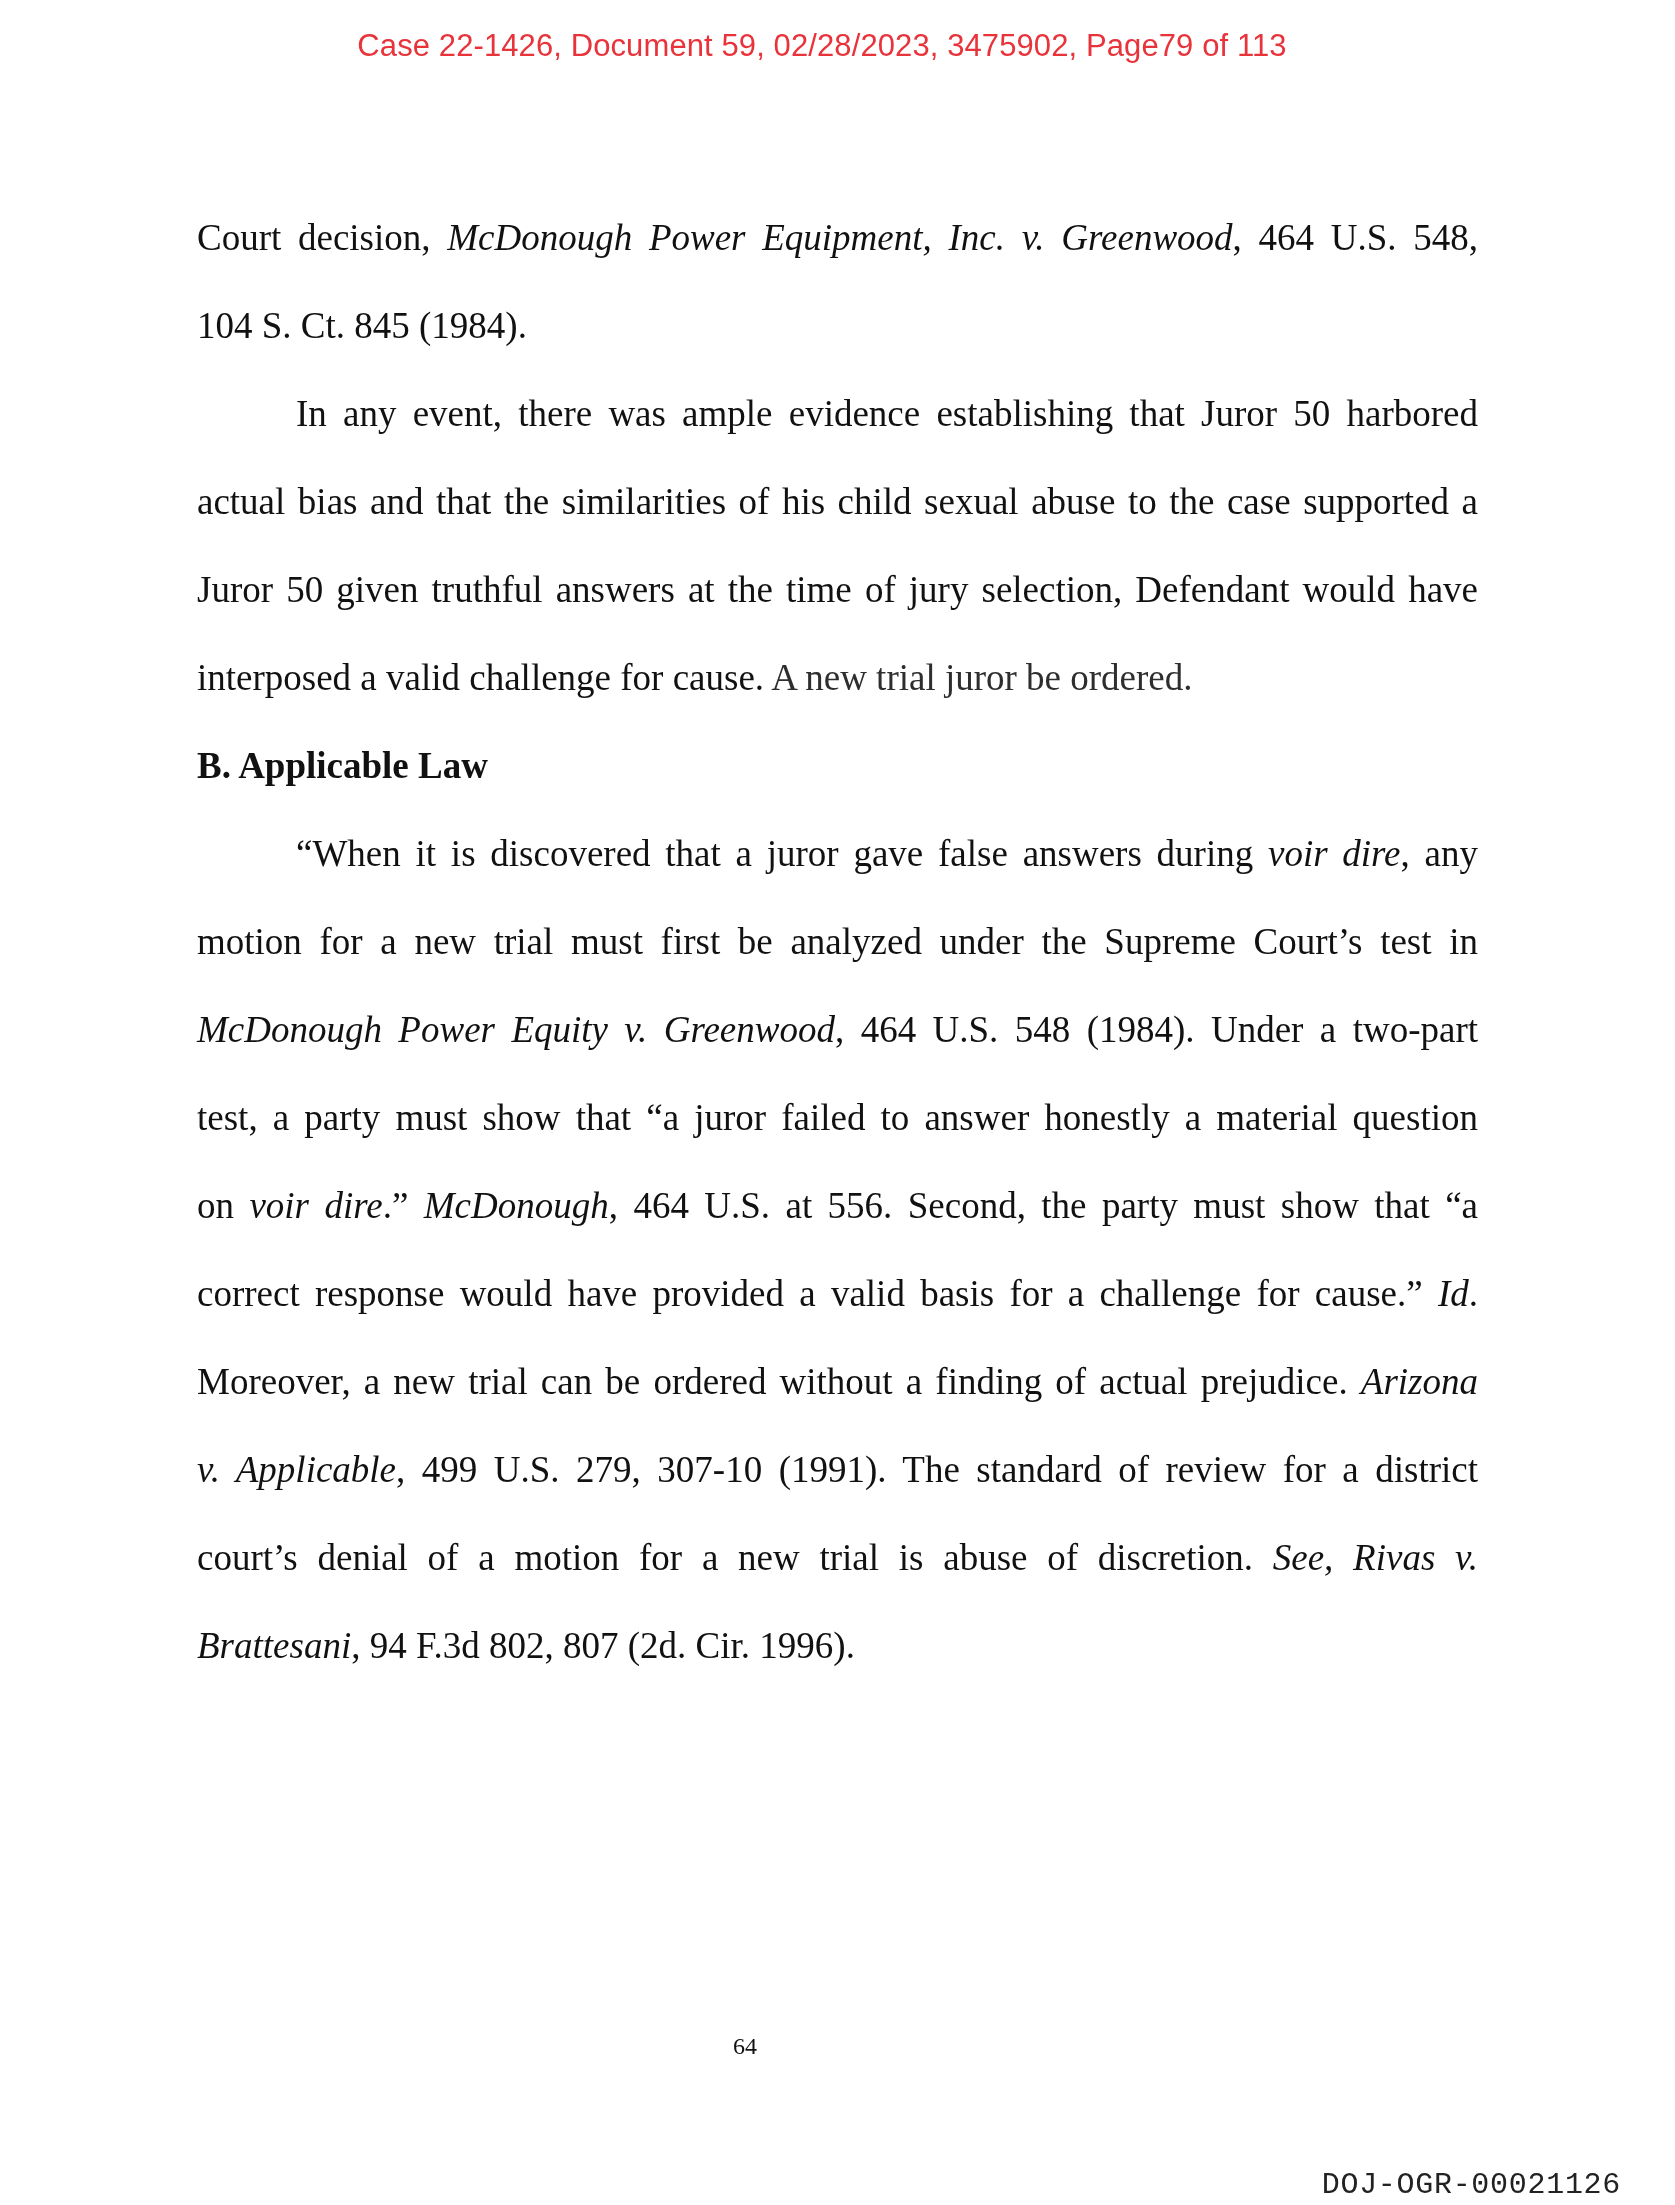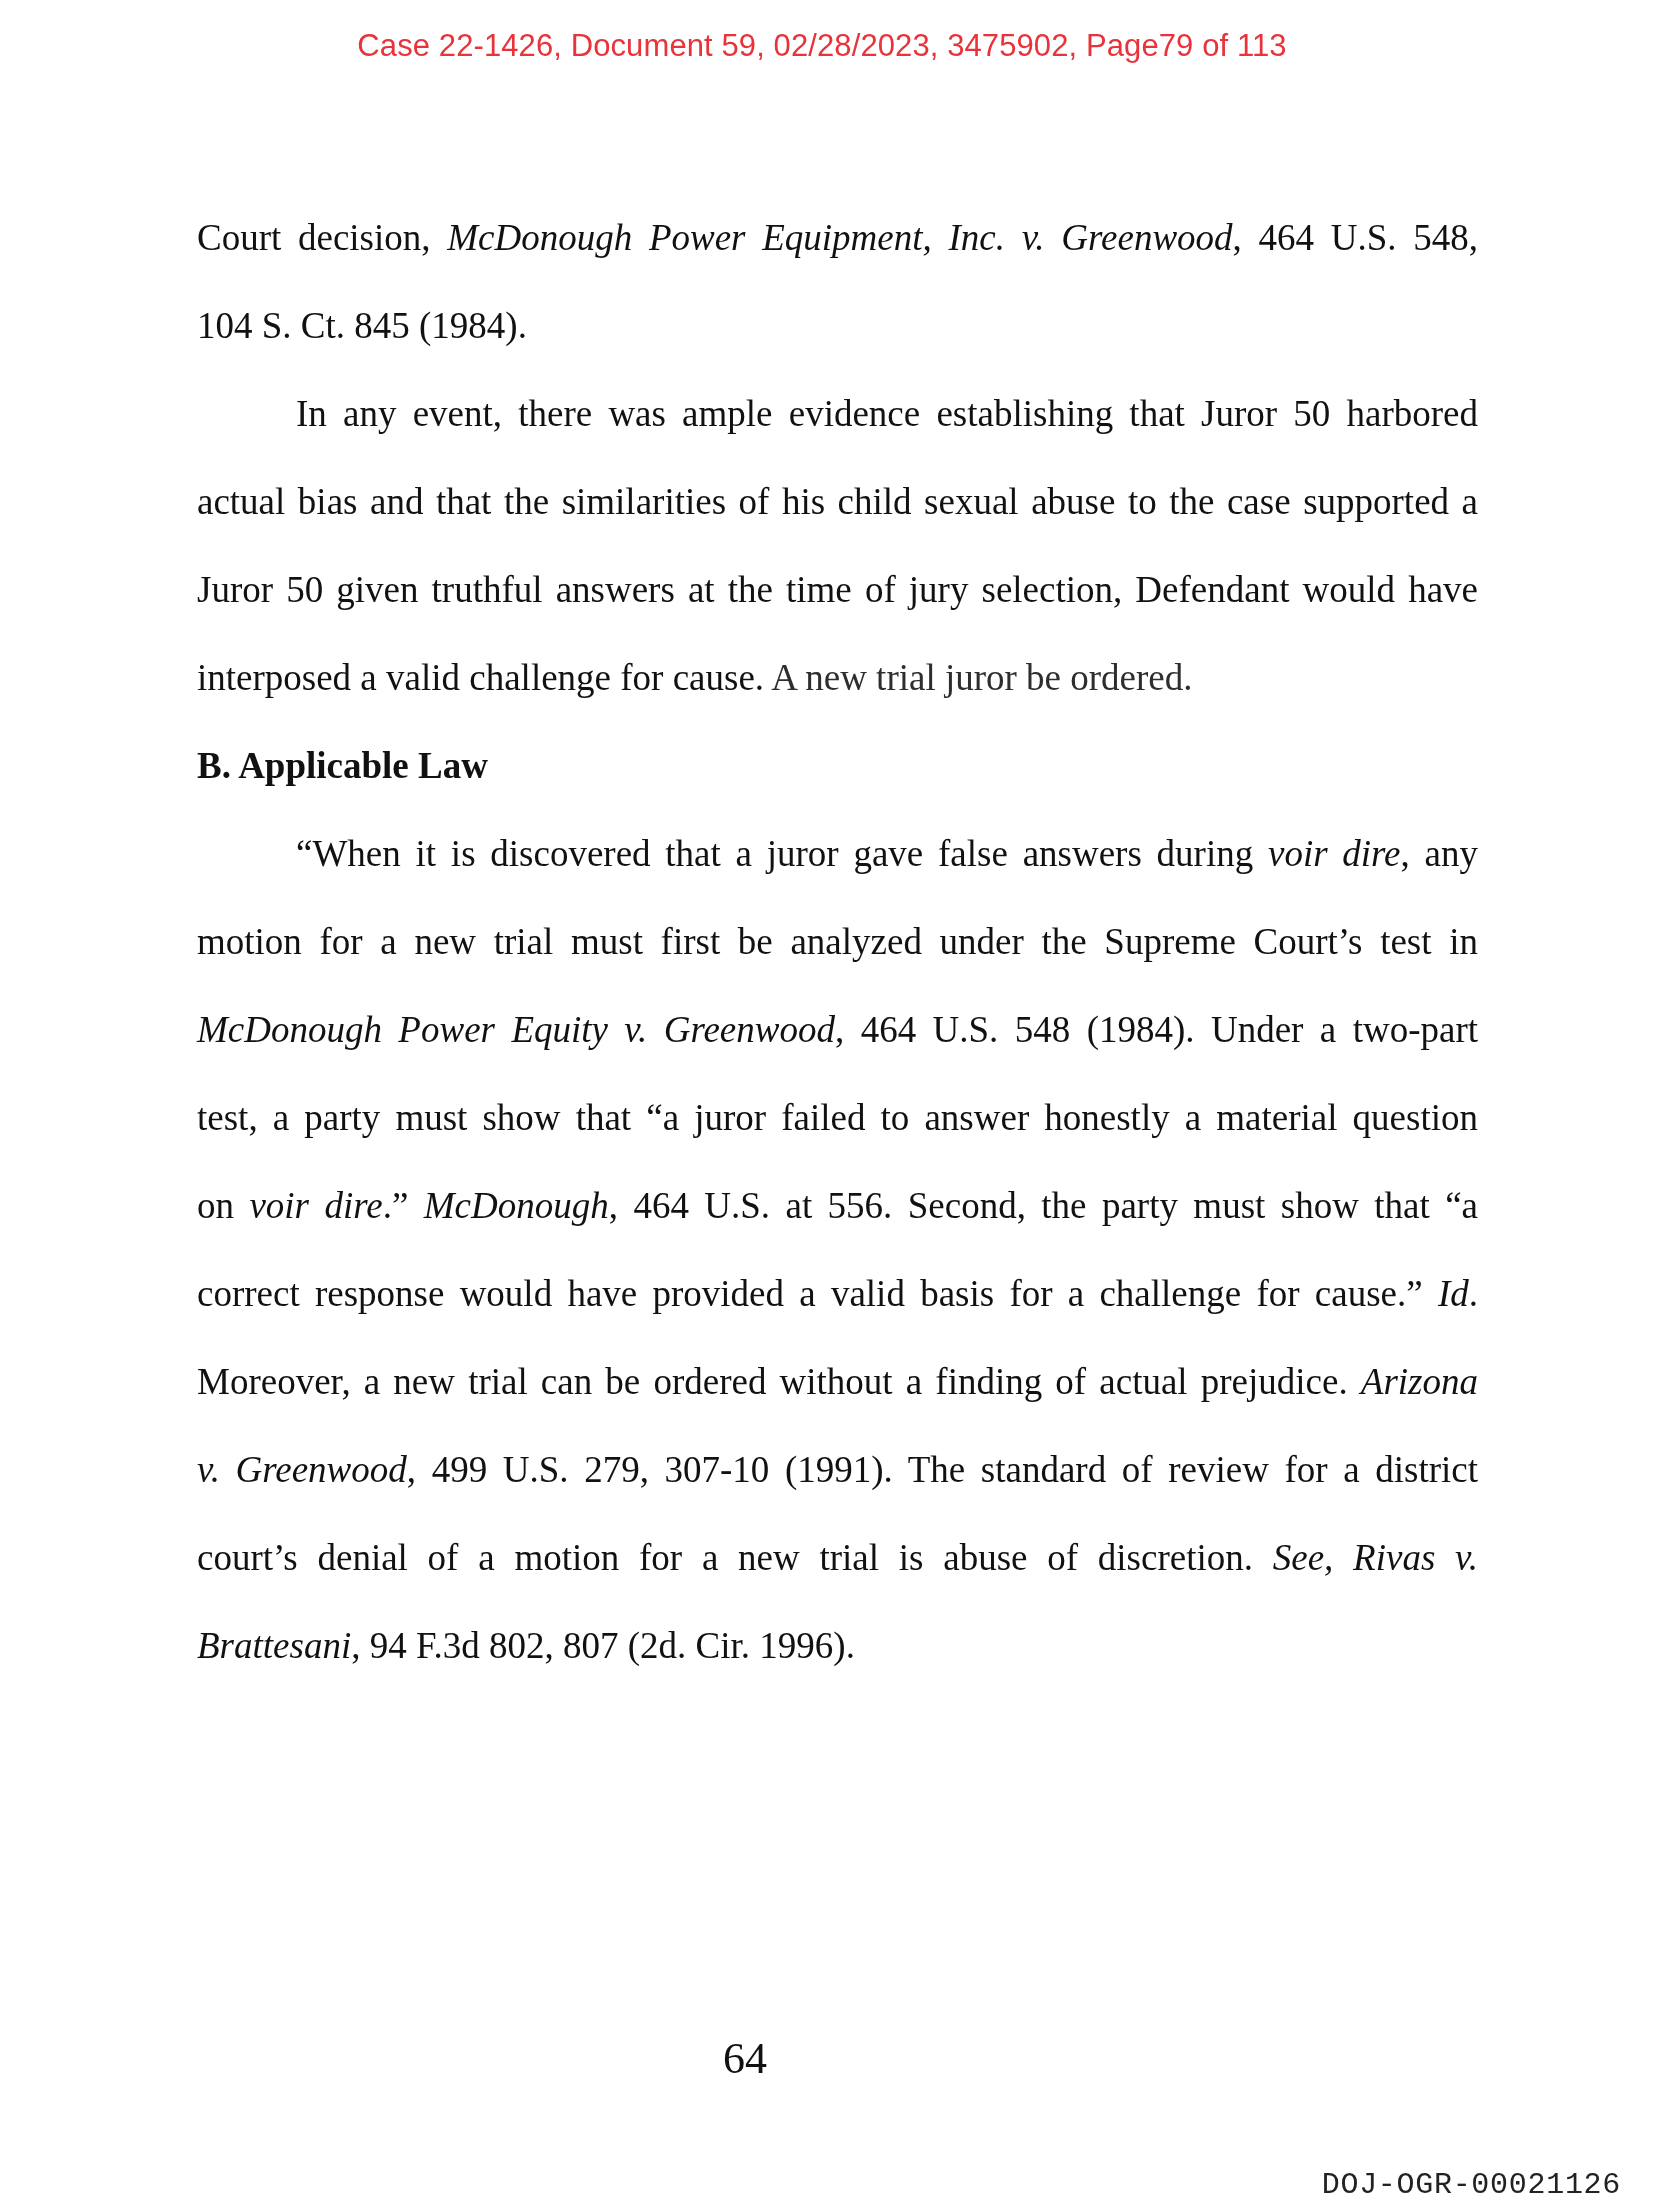--- a/index.html
+++ b/index.html
@@ -50,21 +50,21 @@
       font-weight: bold;
       line-height: 88px;
       height: 88px;
     }
     .page-number {
       position: absolute;
       top: 2033px;
       left: 0;
       width: 1490px;
       text-align: center;
-      font-size: 44px;
+      font-size: 24px;
     }
     .bates {
       position: absolute;
       top: 2168px;
       right: 54px;
       font-family: "Liberation Mono", "DejaVu Sans Mono", monospace;
       font-size: 30px;
       color: #222;
       letter-spacing: 0.7px;
     }
@@ -91,21 +91,21 @@
   <div class="heading">B.  Applicable Law</div>
 
   <div>
     <div class="line justify indent"><span>“When it is discovered that a juror gave false answers during </span><span class="it">voir dire</span><span>, any</span></div>
     <div class="line justify">motion for a new trial must first be analyzed under the Supreme Court’s test in</div>
     <div class="line justify"><span class="it">McDonough Power Equity v. Greenwood</span><span>, 464 U.S. 548 (1984). Under a two-part</span></div>
     <div class="line justify">test, a party must show that “a juror failed to answer honestly a material question</div>
     <div class="line justify"><span>on </span><span class="it">voir dire</span><span>.” </span><span class="it">McDonough</span><span>, 464 U.S. at 556. Second, the party must show that “a</span></div>
     <div class="line justify"><span>correct response would have provided a valid basis for a challenge for cause.”  </span><span class="it">Id</span><span>.</span></div>
     <div class="line justify"><span>Moreover, a new trial can be ordered without a finding of actual prejudice. </span><span class="it">Arizona</span></div>
-    <div class="line justify"><span class="it">v. Greenwood</span><span>, 499 U.S. 279, 307-10 (1991). The standard of review for a district</span></div>
+    <div class="line justify"><span class="it">v. Applicable</span><span>, 499 U.S. 279, 307-10 (1991). The standard of review for a district</span></div>
     <div class="line justify"><span>court’s denial of a motion for a new trial is abuse of discretion. </span><span class="it">See, Rivas v.</span></div>
     <div class="line"><span class="it">Brattesani</span><span>, 94 F.3d 802, 807 (2d. Cir. 1996).</span></div>
   </div>
 
 </div>
 
 <div class="page-number">64</div>
 <div class="bates">DOJ-OGR-00021126</div>
 
 

